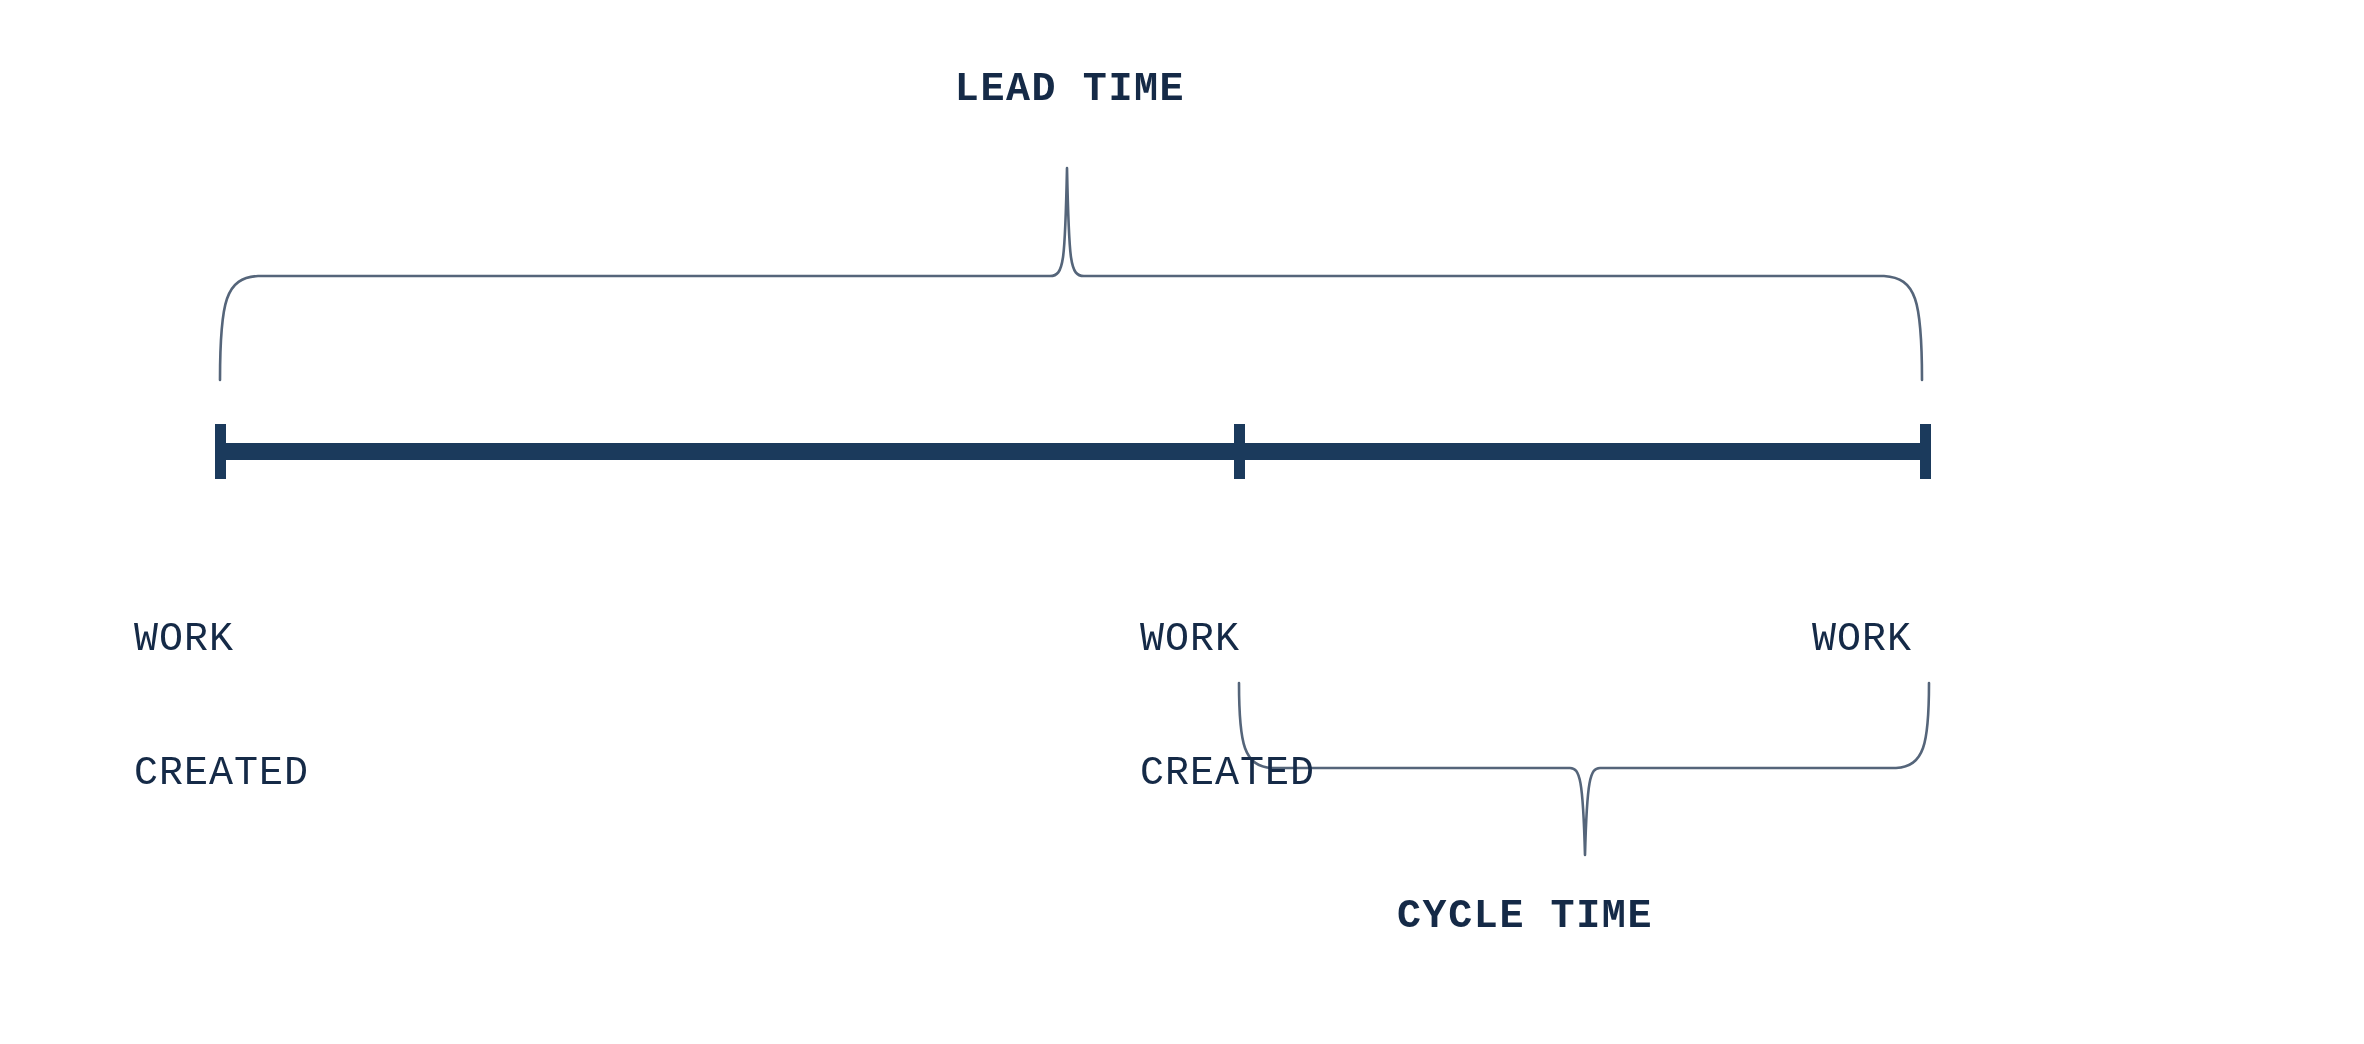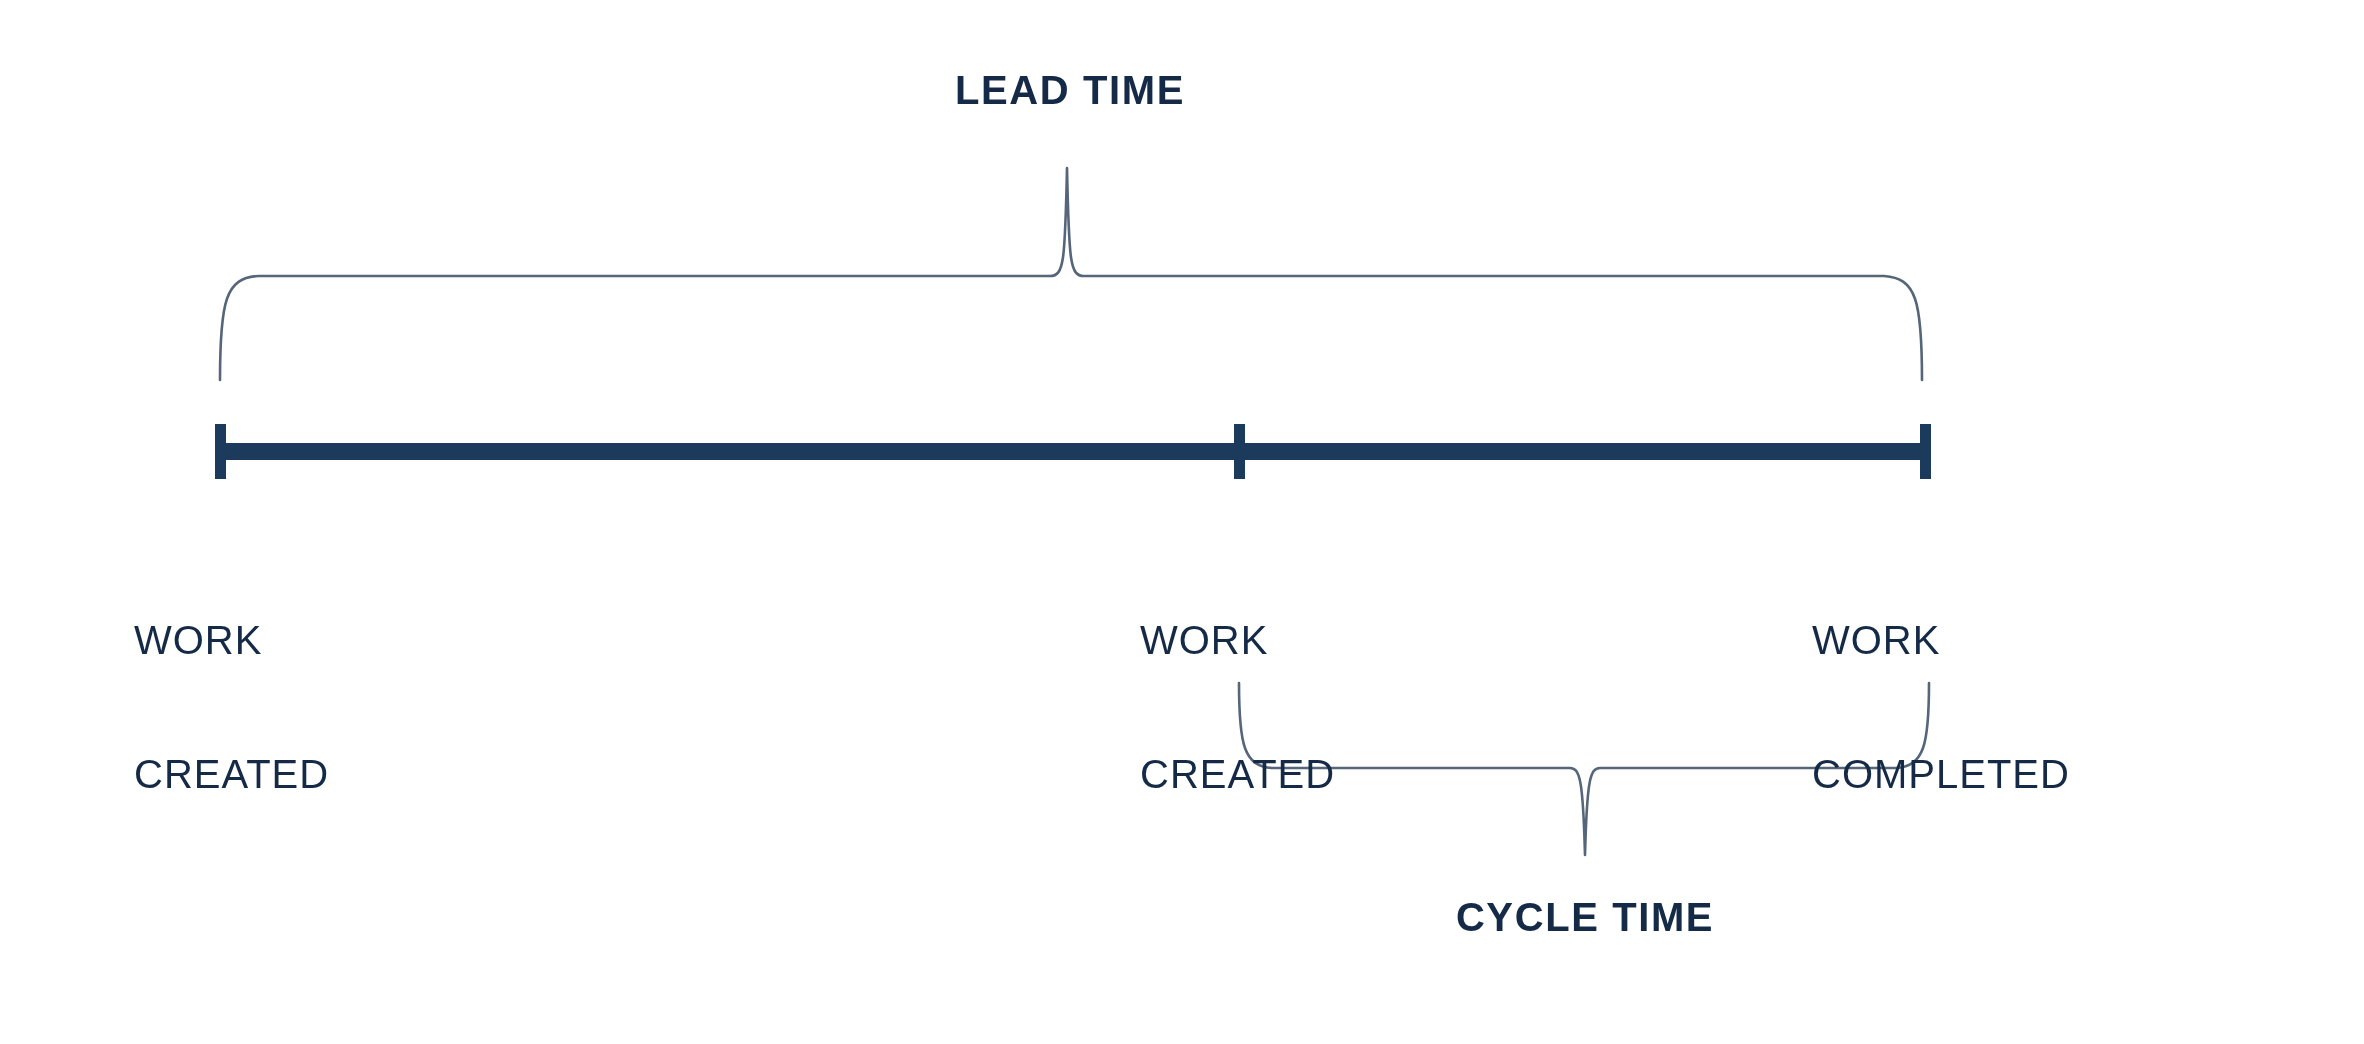--- a/index.html
+++ b/index.html
@@ -9,20 +9,21 @@
   }
   body {
     font-family: "Liberation Sans", sans-serif;
   }
   #canvas {
     position: relative;
     width: 2228px;
     height: 1044px;
     background: #ffffff;
     overflow: hidden;
+    font-family: Liberation Mono, monospace;
   }
   svg.layer {
     position: absolute;
     left: 0;
     top: 0;
     width: 2364px;
     height: 1044px;
     pointer-events: none;
   }
   .lbl {
@@ -41,21 +42,21 @@
     font-size: 40px;
     font-weight: 400;
     letter-spacing: 1.0px;
   }
   #lead-time-label {
     left: 760px;
     top: 68px;
     width: 620px;
   }
   #cycle-time-label {
-    left: 1275px;
+    left: 1215px;
     top: 895px;
     width: 620px;
   }
   #task-created-label {
     left: 134px;
     top: 528px;
   }
   #work-started-label {
     left: 1140px;
     top: 528px;
@@ -114,18 +115,17 @@
     <div>CREATED</div>
   </div>
 
   <div class="lbl milestone" id="work-started-label">
     <div>WORK</div>
     <div>CREATED</div>
   </div>
 
   <div class="lbl milestone" id="work-completed-label">
     <div>WORK</div>
-    <div>COMPLETED</div>
   </div>
 
   <div class="lbl brace-title" id="cycle-time-label">CYCLE TIME</div>
 
 </div>
 
 </body></html>

